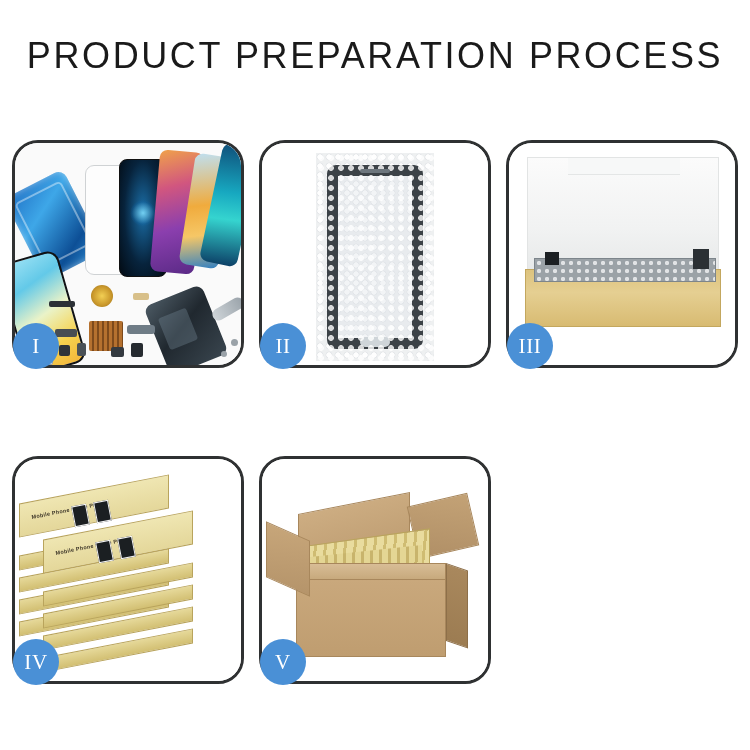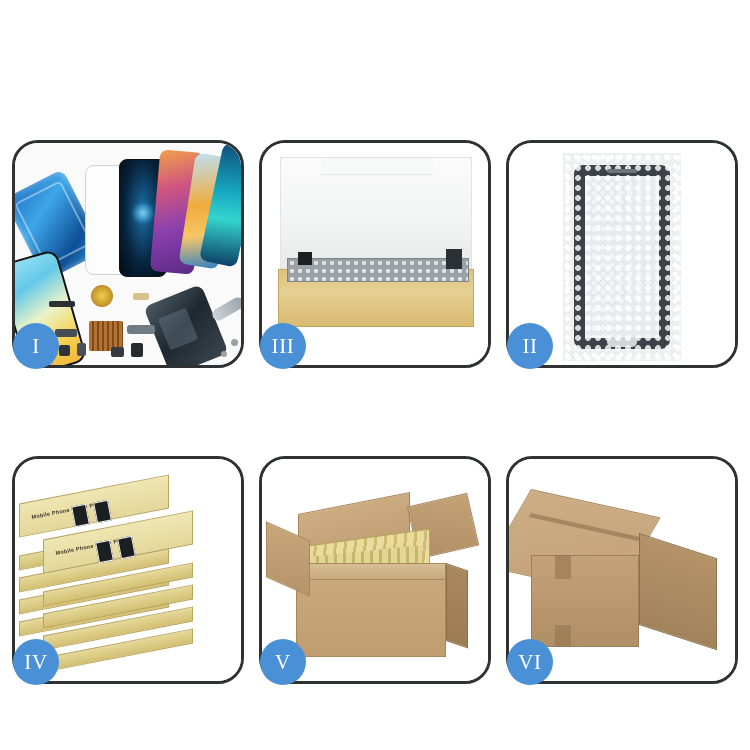--- a/index.html
+++ b/index.html
@@ -296,20 +296,21 @@
     background:rgba(120,95,62,.45);
     transform:skewX(-30deg) skewY(11deg); transform-origin:left top;
   }
   .sc-tape1{ position:absolute; left:46px; top:96px; width:16px; height:24px; background:rgba(140,112,74,.55); }
   .sc-tape2{ position:absolute; left:46px; top:166px; width:16px; height:22px; background:rgba(140,112,74,.5); }
 </style>
 </head>
 <body>
 
 <div class="header">
+  <div class="title">PRODUCT PREPARATION PROCESS</div>
 </div>
 
 <div class="grid">
 
   <div class="panel">
     <div class="stage p1">
       <div class="ph blue-film"></div>
       <div class="ph white-glass"></div>
       <div class="ph blk-jelly"></div>
       <div class="ph purple"></div>
@@ -329,42 +330,42 @@
       <div class="prt chip4"></div>
       <div class="prt cam"></div>
       <div class="prt cable"></div>
       <div class="prt screw1"></div>
       <div class="prt screw2"></div>
     </div>
     <div class="badge">I</div>
   </div>
 
   <div class="panel">
+    <div class="stage p2">
+      <div class="wrap">
+        <div class="glass">
+          <div class="glass-speaker"></div>
+        </div>
+        <div class="bubble-ovl"></div>
+      </div>
+    </div>
+    <div class="badge">II</div>
+  </div>
+
+  <div class="panel">
     <div class="stage p3">
       <div class="lid"></div>
       <div class="tray">
         <div class="tray-inner">
           <div class="tray-end"></div>
           <div class="tray-lbl"></div>
         </div>
       </div>
     </div>
     <div class="badge">III</div>
-  </div>
-
-  <div class="panel">
-    <div class="stage p2">
-      <div class="wrap">
-        <div class="glass">
-          <div class="glass-speaker"></div>
-        </div>
-        <div class="bubble-ovl"></div>
-      </div>
-    </div>
-    <div class="badge">II</div>
   </div>
 
   <div class="panel">
     <div class="stage p4">
       <div class="stk">
         <div class="slab" style="top:148px"></div>
         <div class="slab" style="top:126px"></div>
         <div class="slab" style="top:104px"></div>
         <div class="slab" style="top:82px"></div>
         <div class="slab r" style="top:184px"></div>
@@ -393,25 +394,14 @@
       <div class="fill"></div>
       <div class="fill2"></div>
       <div class="cart-rim"></div>
       <div class="cart-body"></div>
       <div class="cart-right"></div>
       <div class="flap-l"></div>
     </div>
     <div class="badge">V</div>
   </div>
 
-  <div class="panel">
-    <div class="stage p6">
-      <div class="sc-top"></div>
-      <div class="sc-seam"></div>
-      <div class="sc-front"></div>
-      <div class="sc-right"></div>
-      <div class="sc-tape1"></div>
-      <div class="sc-tape2"></div>
-    </div>
-    <div class="badge">VI</div>
-  </div>
 
 </div>
 
 </body></html>

